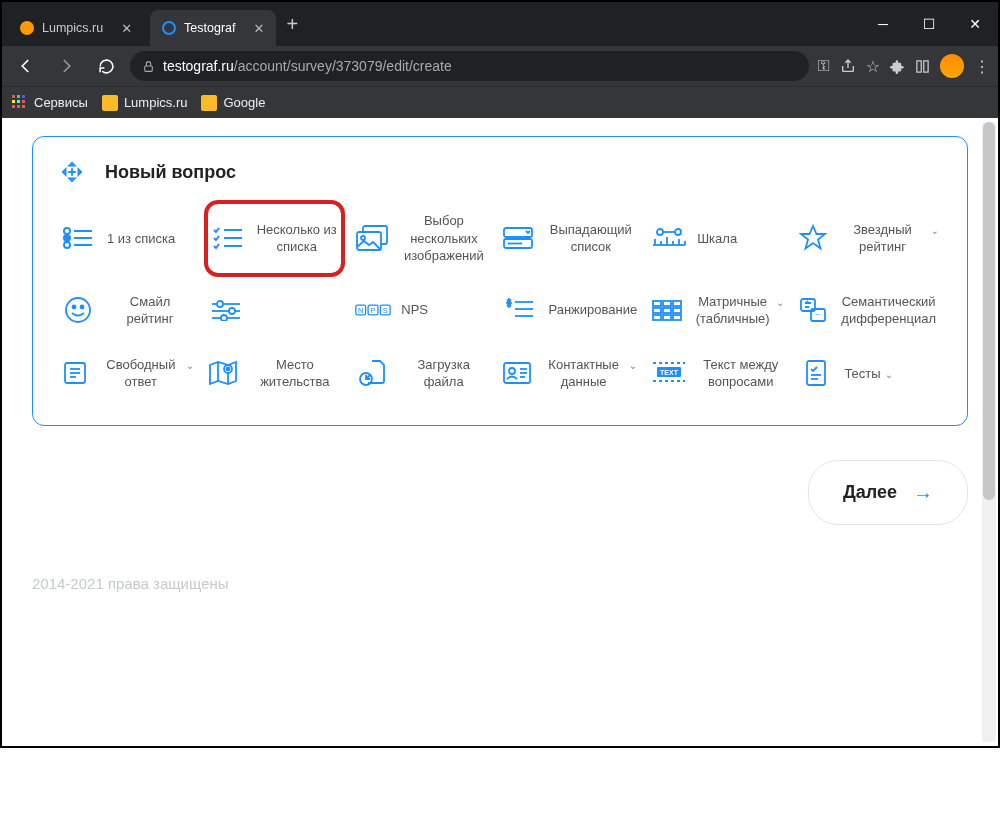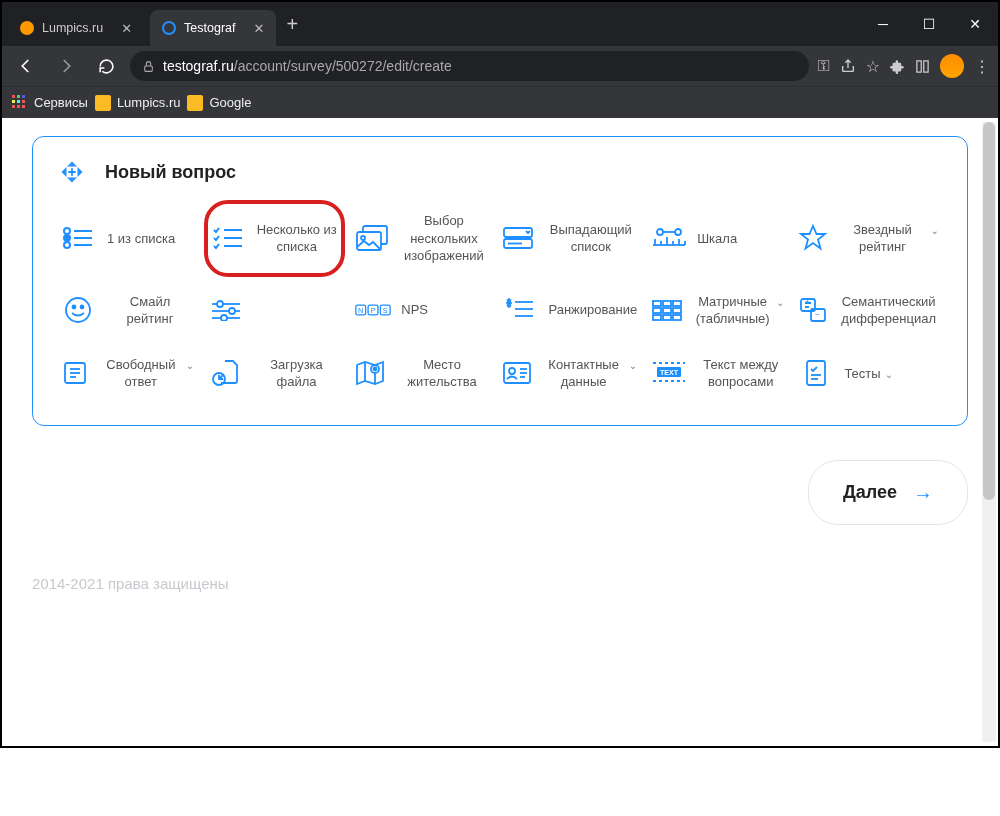--- a/index.html
+++ b/index.html
@@ -19,42 +19,42 @@
   
   .addrbar { height: 40px; background: #35363a; display: flex; align-items: center; padding: 0 8px; gap: 8px; }
   .navbtn { width: 32px; height: 32px; display: flex; align-items: center; justify-content: center; color: #999; cursor: pointer; }
   .navbtn.enabled { color: #fff; }
   .url { flex: 1; background: #202124; border-radius: 16px; height: 30px; display: flex; align-items: center; padding: 0 12px; color: #aaa; font-size: 14px; gap: 8px; }
   .url .domain { color: #fff; }
   .addr-right { display: flex; gap: 10px; align-items: center; }
   .addr-icon { color: #ccc; cursor: pointer; font-size: 16px; }
   .avatar { width: 24px; height: 24px; border-radius: 50%; background: linear-gradient(#ff8c00,#ffa500); }
   
-  .bookmarks { height: 32px; background: #35363a; border-top: 1px solid #2b2c2f; display: flex; align-items: center; padding: 0 10px; gap: 7px; font-size: 13px; color: #eee; }
+  .bookmarks { height: 32px; background: #35363a; border-top: 1px solid #2b2c2f; display: flex; align-items: center; padding: 0 10px; gap: 14px; font-size: 13px; color: #eee; }
   .bm { display: flex; align-items: center; gap: 6px; cursor: pointer; }
   .bm-icon { width: 16px; height: 16px; background: #fbbb25; border-radius: 2px; }
   .bm-icon.grid { background: transparent; display: grid; grid-template-columns: repeat(3,3px); grid-template-rows: repeat(3,3px); gap: 2px; }
   .bm-icon.grid i { background: #e55; display:block; }
   .bm-icon.grid i:nth-child(2){background:#5c5;} .bm-icon.grid i:nth-child(3){background:#55e;}
   .bm-icon.grid i:nth-child(4){background:#ee5;} .bm-icon.grid i:nth-child(5){background:#5ee;}
   
   .content { height: calc(816px - 44px - 40px - 32px - 4px); overflow: auto; background: #fff; padding: 18px 30px 0 30px; position: relative; }
   
   .panel { border: 1px solid #1e8fff; border-radius: 12px; padding: 24px 28px 34px 28px; }
   .panel-header { display: flex; align-items: center; gap: 22px; margin-bottom: 29px; }
   .panel-title { font-size: 18px; font-weight: 700; color: #222; }
   .move-icon { color: #1e8fff; font-size: 20px; }
   
   .grid { display: grid; grid-template-columns: repeat(6, 1fr); gap: 28px 14px; }
   .qtype { display: flex; flex-direction: row; align-items: center; gap: 10px; cursor: pointer; text-align: center; }
   .qicon { width: 36px; height: 28px; display: flex; align-items: center; justify-content: center; color: #1e8fff; }
   .qlabel { font-size: 13px; color: #555; line-height: 1.35; display: flex; align-items: flex-start; gap: 4px; }
   .chevron { color: #888; font-size: 10px; margin-top: 3px; }
   
-  .highlight { border: 4px solid #d92020; border-radius: 24px; padding: 8px 4px; margin: -12px -4px; }
+  .highlight { border: 4px solid #d92020; border-radius: 14px; padding: 8px 4px; margin: -12px -4px; }
   
   .next-wrap { display: flex; justify-content: flex-end; margin: 34px 0 40px 0; }
   .next-btn { border: 1px solid #e2e6ec; background: #fff; border-radius: 30px; padding: 20px 34px; font-size: 18px; font-weight: 700; color: #222; display: flex; align-items: center; gap: 16px; cursor: pointer; }
   .next-btn .arrow { color: #1e8fff; font-size: 20px; }
   
   .footer { display: flex; justify-content: flex-start; align-items: center; color: #c6c9cd; font-size: 15px; padding: 10px 0 24px 0; }
   .footer .right { display: flex; gap: 30px; }
   .footer .phone, .footer .email { color: #1e8fff; font-weight: 700; }
   .footer .email { text-decoration: underline; }
   
@@ -101,21 +101,21 @@
     <div class="navbtn enabled">
       <svg width="17" height="17" viewBox="0 0 24 24" fill="none" stroke="currentColor" stroke-width="2.2">
           <path d="M3 12a9 9 0 1 1 3 6.7M3 20v-6h6"></path>
         </svg>
     </div>
     <div class="url">
       <svg width="13" height="13" viewBox="0 0 24 24" fill="none" stroke="#aaa" stroke-width="2">
           <rect x="5" y="11" width="14" height="10" rx="2"></rect>
           <path d="M8 11V7a4 4 0 1 1 8 0v4"></path>
         </svg>
-      <span><span class="domain">testograf.ru</span><span>/account/survey/500272/edit/create</span></span>
+      <span><span class="domain">testograf.ru</span><span>/account/survey/373079/edit/create</span></span>
     </div>
     <div class="addr-right">
       <span class="addr-icon">⚿</span>
       <span class="addr-icon">
         <svg width="16" height="16" viewBox="0 0 24 24" fill="none" stroke="currentColor" stroke-width="2">
             <path d="M4 12v7a1 1 0 0 0 1 1h14a1 1 0 0 0 1-1v-7M12 3v12M8 7l4-4 4 4"></path>
           </svg>
       </span>
       <span class="addr-icon">☆</span>
       <span class="addr-icon">
@@ -367,43 +367,43 @@
               </svg>
             </span>
           <span class="qlabel">
               <span>Свободный ответ</span>
               <span class="chevron">⌄</span>
             </span>
         </div>
 
         <div class="qtype">
           <span class="qicon">
-              <svg width="28" height="28" viewBox="0 0 28 28" fill="none" stroke="#1e8fff" stroke-width="1.8">
-                <path d="M14 2h8l4 4v16a2 2 0 0 1-2 2H10"></path>
-                <circle cx="8" cy="20" r="6"></circle>
-                <path d="M11 17l-3 3-3-3M8 14v6" transform="rotate(45 8 20)"></path>
-              </svg>
-            </span>
-          <span class="qlabel">
-              <span>Загрузка файла</span>
-            </span>
-        </div>
-
-        <div class="qtype">
-          <span class="qicon">
               <svg width="30" height="28" viewBox="0 0 30 28" fill="none" stroke="#1e8fff" stroke-width="1.8">
                 <path d="M2 6l8-3 10 3 8-3v19l-8 3-10-3-8 3z"></path>
                 <line x1="10" y1="3" x2="10" y2="22"></line>
                 <line x1="20" y1="6" x2="20" y2="25"></line>
                 <circle cx="20" cy="10" r="4" fill="#fff"></circle>
                 <circle cx="20" cy="10" r="1.5" fill="#1e8fff"></circle>
               </svg>
             </span>
           <span class="qlabel">
               <span>Место жительства</span>
+            </span>
+        </div>
+
+        <div class="qtype">
+          <span class="qicon">
+              <svg width="28" height="28" viewBox="0 0 28 28" fill="none" stroke="#1e8fff" stroke-width="1.8">
+                <path d="M14 2h8l4 4v16a2 2 0 0 1-2 2H10"></path>
+                <circle cx="8" cy="20" r="6"></circle>
+                <path d="M11 17l-3 3-3-3M8 14v6" transform="rotate(45 8 20)"></path>
+              </svg>
+            </span>
+          <span class="qlabel">
+              <span>Загрузка файла</span>
             </span>
         </div>
 
         <div class="qtype">
           <span class="qicon">
               <svg width="30" height="24" viewBox="0 0 30 24" fill="none" stroke="#1e8fff" stroke-width="1.8">
                 <rect x="2" y="2" width="26" height="20" rx="2"></rect>
                 <circle cx="10" cy="10" r="3"></circle>
                 <path d="M5 18q5-5 10 0"></path>
                 <line x1="18" y1="8" x2="25" y2="8"></line>

